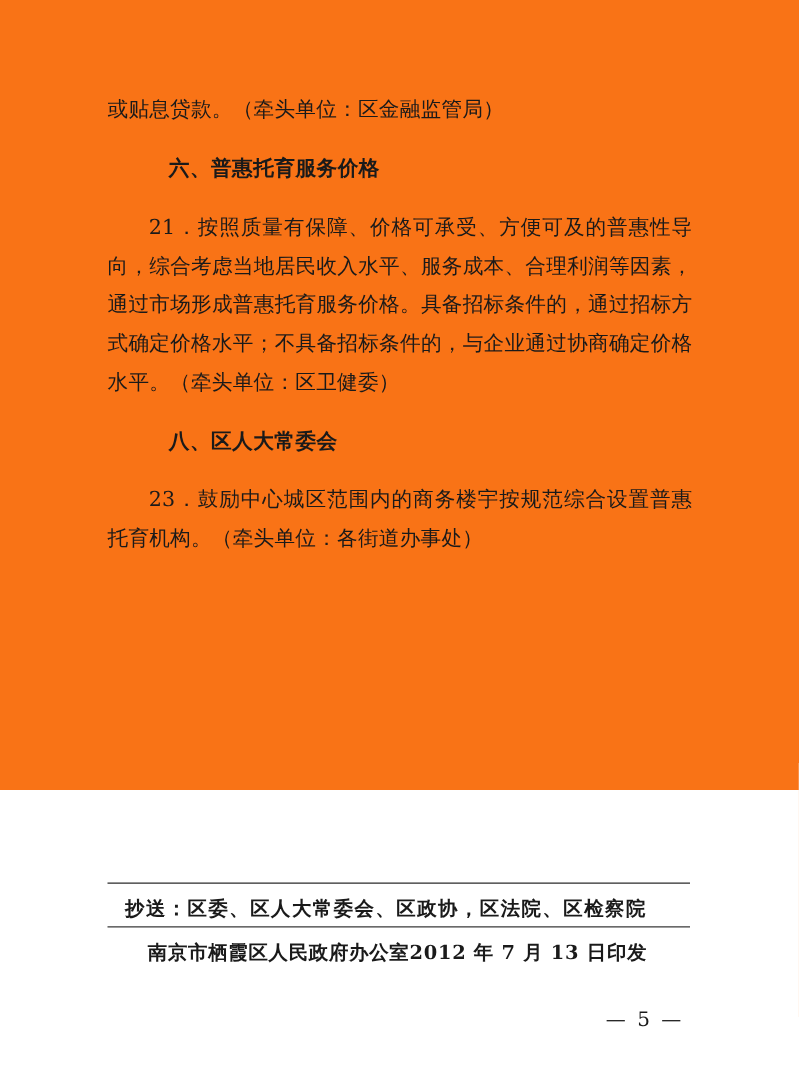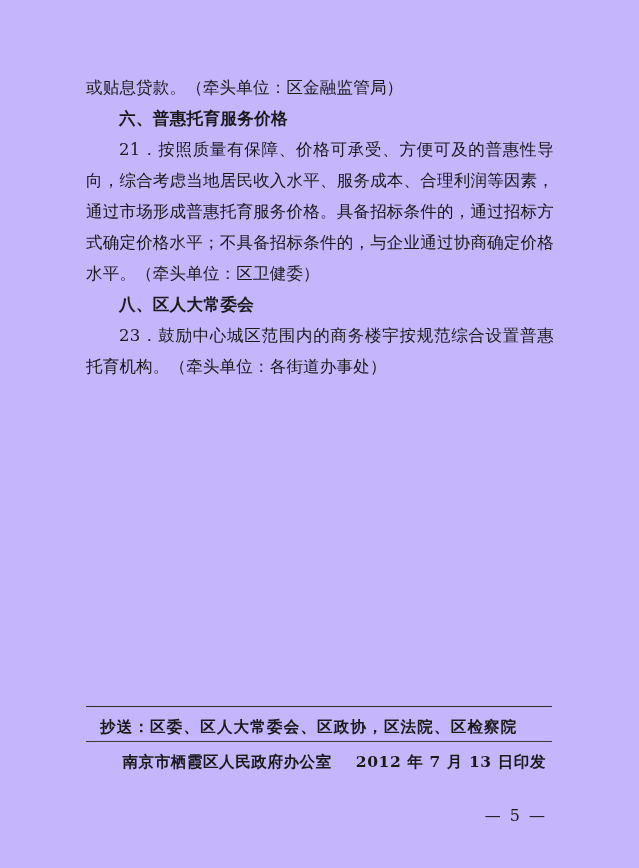--- a/index.html
+++ b/index.html
@@ -13,22 +13,22 @@
     position: relative;
     font-family: "DejaVu Serif", "Liberation Serif", serif;
     color: #1a1a1a;
     overflow: hidden;
   }
   .page {
     position: absolute;
     left: 0;
     top: 0;
     width: 639px;
-    height: 868px;
-    background: #c4b5fd;
+    height: 632px;
+    background: #f97316;
   }
   .content {
     position: absolute;
     left: 86px;
     top: 72px;
     width: 468px;
   }
   .para {
     font-size: 16.5px;
     line-height: 31px;
@@ -38,21 +38,21 @@
     letter-spacing: 0.2px;
   }
   .para.indent {
     text-indent: 33px;
   }
   .heading {
     font-size: 16.5px;
     line-height: 31px;
     font-weight: bold;
     text-indent: 33px;
-    margin: 0;
+    margin: 16px;
     letter-spacing: 0.4px;
   }
   .footer {
     position: absolute;
     left: 86px;
     top: 706px;
     width: 466px;
     font-weight: bold;
   }
   .rule {
@@ -66,28 +66,27 @@
   }
   .cc-line {
     font-size: 15.5px;
     line-height: 28px;
     letter-spacing: 1.2px;
     padding-left: 14px;
     white-space: nowrap;
   }
   .issuer-row {
     display: flex;
-    justify-content: flex-end;
+    justify-content: center;
     align-items: baseline;
     font-size: 15.5px;
     line-height: 28px;
     letter-spacing: 0.6px;
     padding-left: 4px;
     padding-right: 6px;
-    gap: 24px;
   }
   .page-number {
     position: absolute;
     right: 92px;
     top: 806px;
     font-size: 16px;
     letter-spacing: 2px;
   }
 </style>
 </head>

